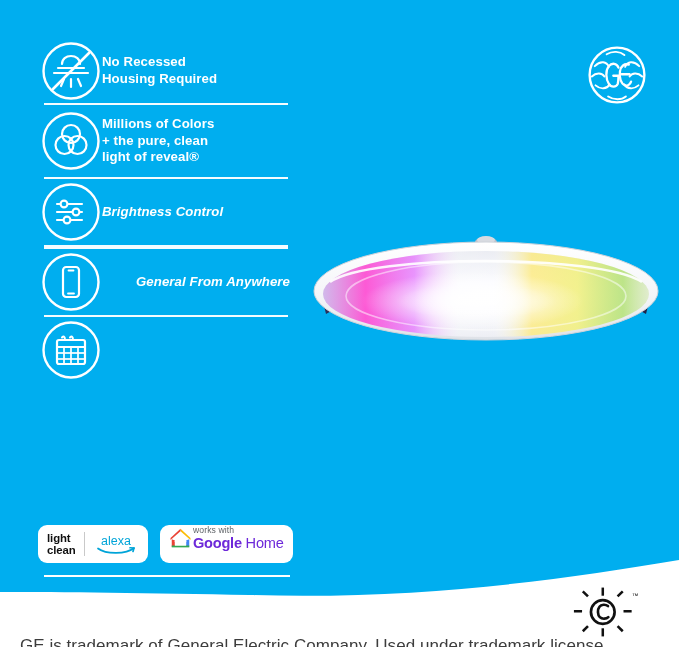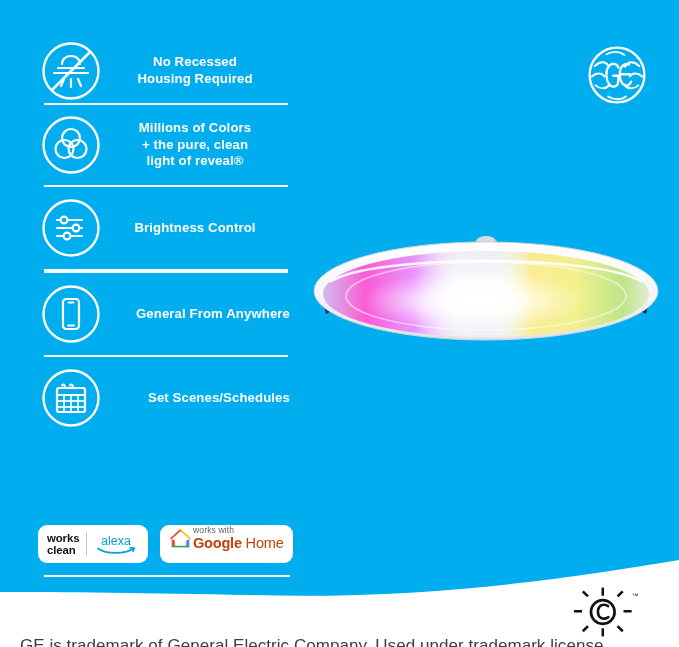--- a/index.html
+++ b/index.html
@@ -53,38 +53,38 @@
     height: 62px;
     flex: 0 0 62px;
     margin-left: 4px;
   }
   .feature-label {
     flex: 1 1 auto;
     color: #ffffff;
     font-weight: bold;
     font-size: 13.2px;
     line-height: 1.28;
-    text-align: center;
+    text-align: left;
     padding-right: 2px;
     letter-spacing: 0.1px;
     white-space: pre-line;
   }
   .feature-label.wide {
     text-align: right;
     padding-right: 0px;
     margin-left: -16px;
   }
   .divider {
     height: 2px;
     background: #ffffff;
     margin: 0 2px 0 8px;
     opacity: .96;
   }
-  .sp-tall { height: 82px; }
-  .sp-xtall { height: 80px; }
+  .sp-tall { height: 66px; font-style: italic; }
+  .sp-xtall { height: 72px; }
 
   
   .badges {
     position: absolute;
     left: 38px;
     top: 525px;
     display: flex;
     gap: 12px;
   }
   .badge {
@@ -118,21 +118,21 @@
   }
   .alexa-mark { width: 46px; height: 26px; }
   .g-house { width: 25px; height: 24px; flex: 0 0 25px; }
   .g-text { line-height: 1.0; }
   .g-ww {
     font-size: 8.6px;
     color: #5f6368;
     letter-spacing: .1px;
     margin-bottom: 1px;
   }
-  .g-home { font-size: 14.6px; color: #c2410c; letter-spacing: -0.25px; }
+  .g-home { font-size: 14.6px; color: #6d28d9; letter-spacing: -0.25px; }
   .g-home b { font-weight: bold; }
   .g-home span { font-weight: normal; }
 
   .bottom-divider {
     position: absolute;
     left: 44px;
     top: 575px;
     width: 246px;
     height: 2px;
     background: #ffffff;
@@ -269,29 +269,28 @@
           <path d="M31,28 V45"></path>
           <path d="M38,28 V45"></path>
           <path d="M17,34 H45"></path>
           <path d="M17,40 H45"></path>
         </g>
         <g fill="none" stroke="#fff" stroke-width="2" stroke-linecap="round">
           <path d="M25,21 C25,17.5 23,16.5 22,18.5"></path>
           <path d="M33,21 C33,17.5 31,16.5 30,18.5"></path>
         </g>
       </svg>
-      <div class="feature-label wide">Set Scenes/Schedules</div>
     </div>
   </div>
 
   <div class="badges">
 
     <div class="badge badge-alexa">
       <div class="ww-stack">
-        <div>works</div>
+        <div>light</div>
         <div>clean</div>
       </div>
       <div class="alexa-sep"></div>
       <svg class="alexa-mark" viewBox="0 0 92 50">
         <text x="46" y="26" text-anchor="middle" font-family="Liberation Sans, sans-serif" font-size="25" fill="#00A4D8">alexa</text>
         <path d="M10,34 C26,46 66,46 82,33" fill="none" stroke="#00A4D8" stroke-width="3.4" stroke-linecap="round"></path>
         <path d="M82,33 L74,32.5 M82,33 L80,40" fill="none" stroke="#00A4D8" stroke-width="3.4" stroke-linecap="round"></path>
       </svg>
     </div>
 

